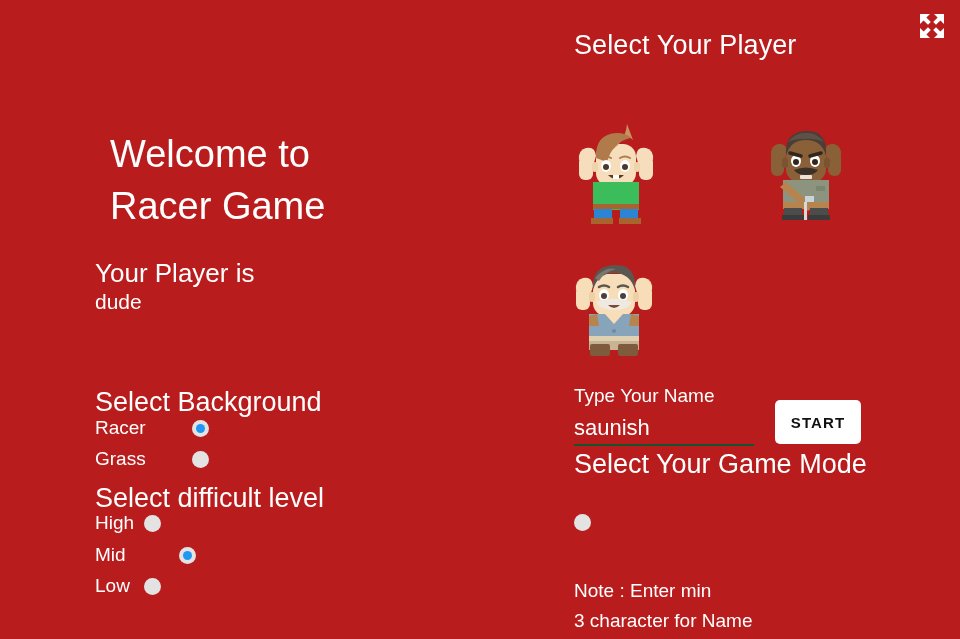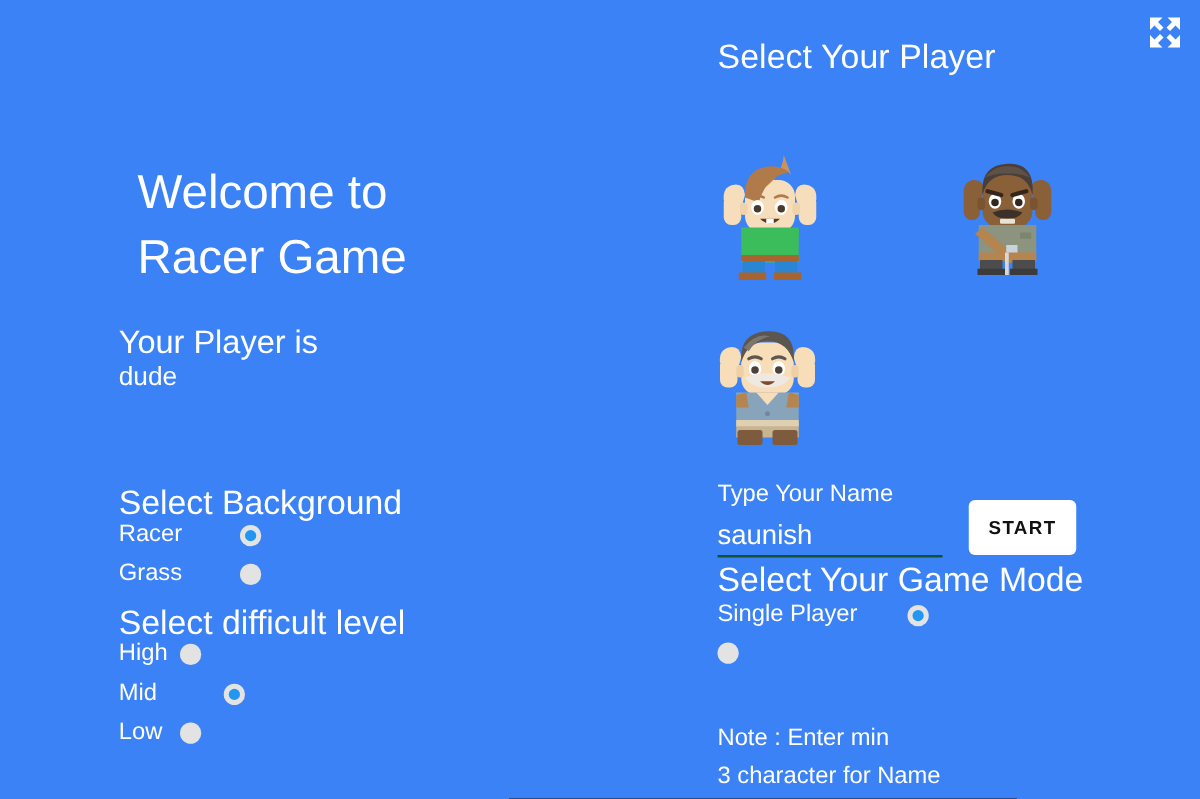--- a/index.html
+++ b/index.html
@@ -13,21 +13,21 @@
     overflow: hidden;
     font-family: "Liberation Sans", sans-serif;
     color: #ffffff;
     position: relative;
     -webkit-font-smoothing: antialiased;
   }
 
   .stage {
     position: absolute;
     inset: 0;
-    background: #3b82f6;
+    background: #b91c1c;
     text-decoration: underline;
   }
 
   
   .fullscreen-btn {
     position: absolute;
     top: 8px;
     right: 10px;
     width: 36px;
     height: 36px;
@@ -376,24 +376,20 @@
   </div>
 
   <div class="name-label">Type Your Name</div>
 
   <input class="name-input" type="text" value="saunish" style="">
 
   <button class="start-btn">START</button>
 
   <div class="section-heading" id="heading-gamemode">Select Your Game Mode</div>
 
-  <div class="radio-row" id="row-single">
-    <span class="rlabel">Single Player</span>
-    <span class="radio checked"></span>
-  </div>
 
   <div class="radio-row" id="row-multi">
     <span class="radio"></span>
   </div>
 
   <div class="note">Note : Enter min
  3 character for Name</div>
 
 </div>
 

